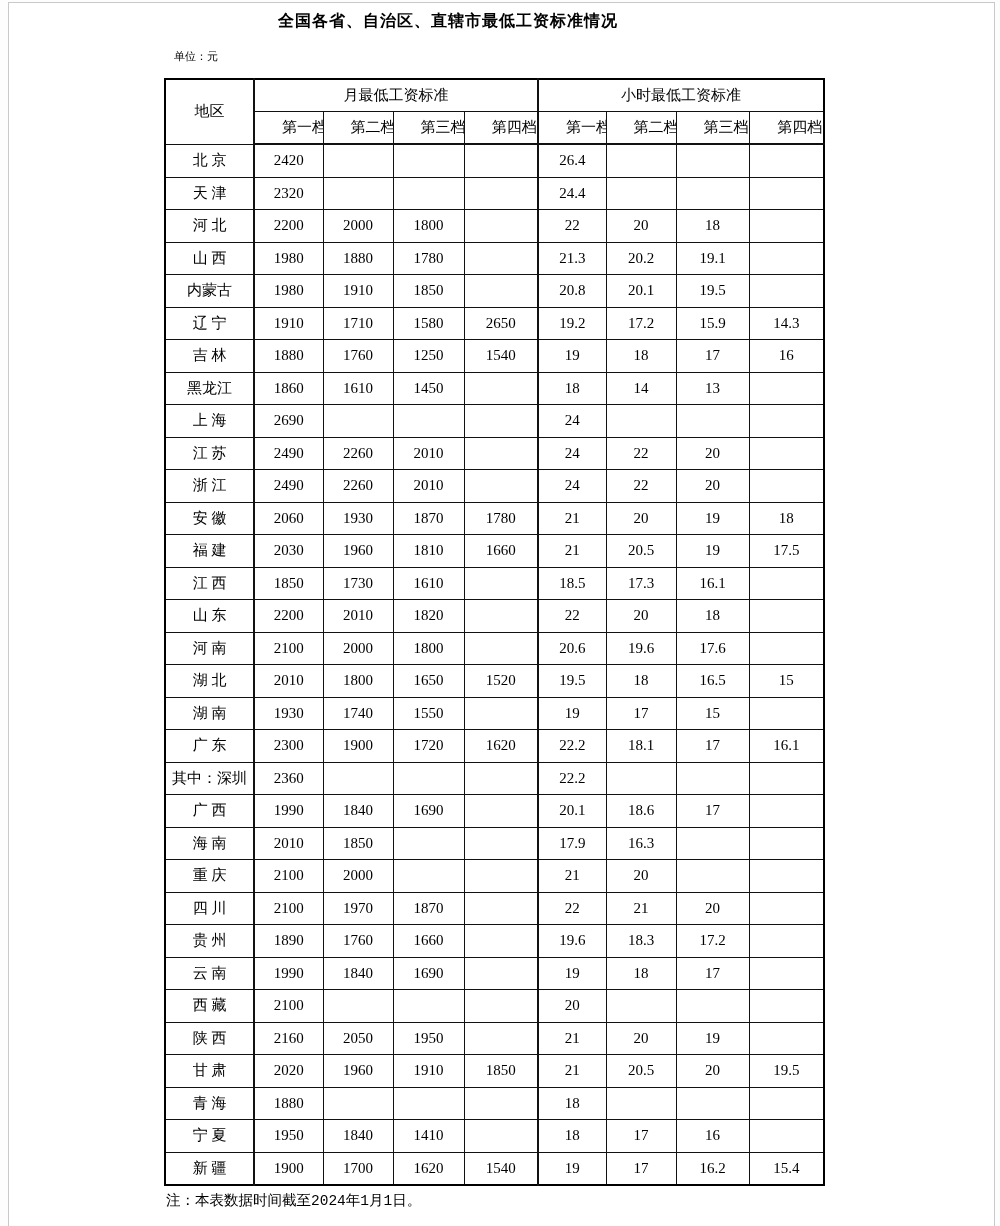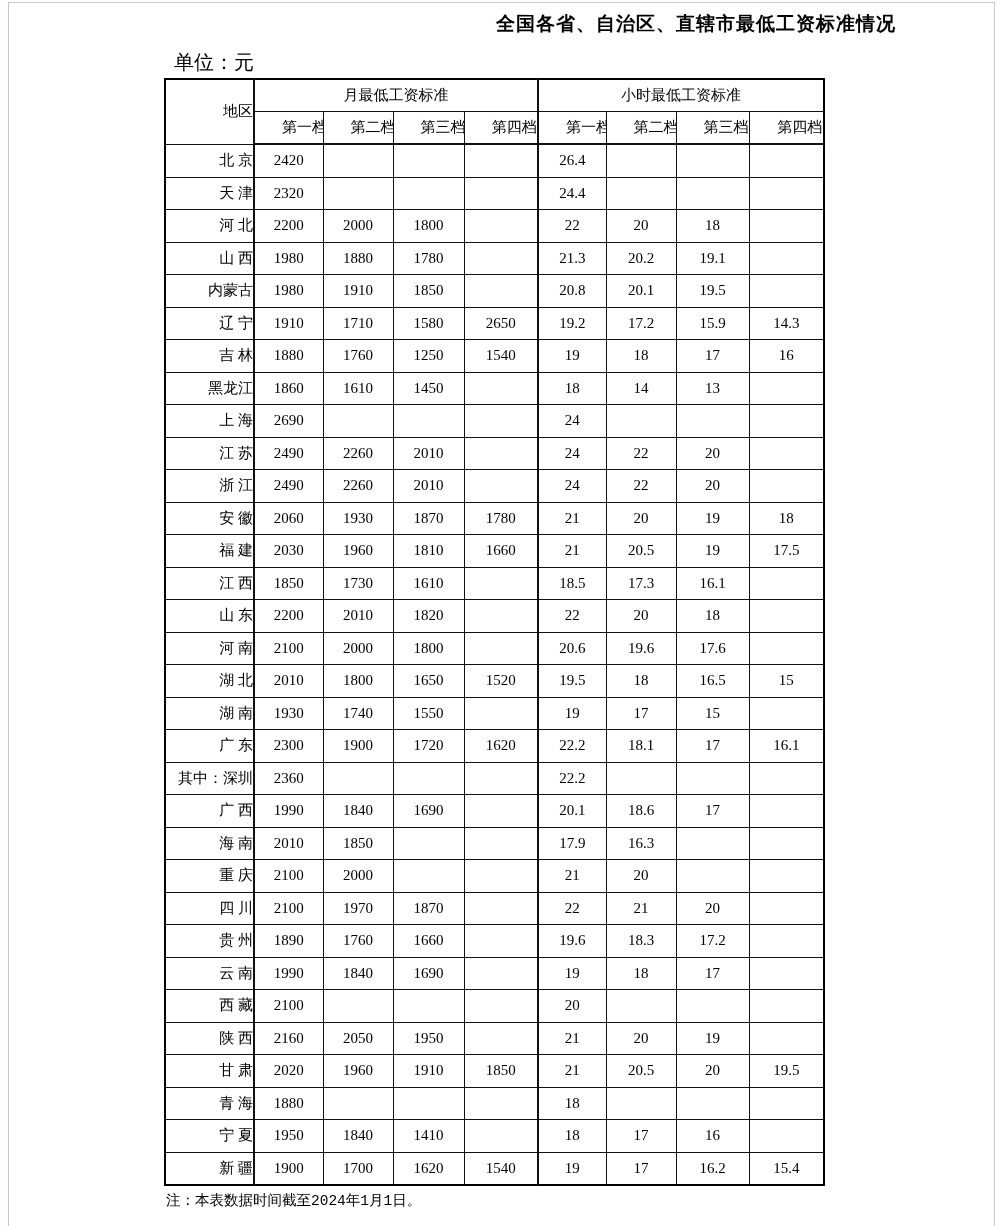--- a/index.html
+++ b/index.html
@@ -9,43 +9,43 @@
     font-family:"Liberation Serif","DejaVu Serif",serif;
     color:#000;
   }
   .page-frame{
     position:absolute;left:8px;top:2px;width:987px;height:1224px;
     background:#fff;border:1px solid #c9c9c9;border-bottom:none;
     box-sizing:border-box;
   }
   .doc-title{
     position:absolute;left:0;top:11px;width:896px;
-    text-align:right;font-size:19px;font-weight:700;
+    text-align:center;font-size:16px;font-weight:700;
     font-family:"Liberation Sans","DejaVu Sans",sans-serif;
     letter-spacing:1px;
   }
   .unit-label{
-    position:absolute;left:174px;top:49px;font-size:20px;
+    position:absolute;left:174px;top:49px;font-size:11px;
     font-family:Liberation Mono, monospace;
   }
   table.wage-table{
     position:absolute;left:164px;top:78px;width:659px;
     border-collapse:collapse;table-layout:fixed;
     font-size:15px;
   }
   .wage-table th,.wage-table td{
     border:1px solid #111;
     text-align:center;vertical-align:middle;
     padding:0;overflow:hidden;white-space:nowrap;
     font-weight:normal;
   }
   .wage-table th{height:31px;}
   .wage-table td{height:31.5px;font-size:15px;}
   .wage-table{border:2px solid #000;}
-  .wage-table .region-col{border-right:2px solid #111;text-align:right;}
+  .wage-table .region-col{border-right:2px solid #111;}
   .wage-table .group-start{border-left:2px solid #111;}
   .wage-table thead tr.tier-row th{border-bottom:2px solid #111;padding-left:27px;}
   .wage-table thead th{font-size:15px;margin-top:12px;}
   .note{
     position:absolute;left:166px;top:1191px;font-size:14.5px;
     font-family:Liberation Mono, monospace;
   }
 </style>
 </head>
 <body>

